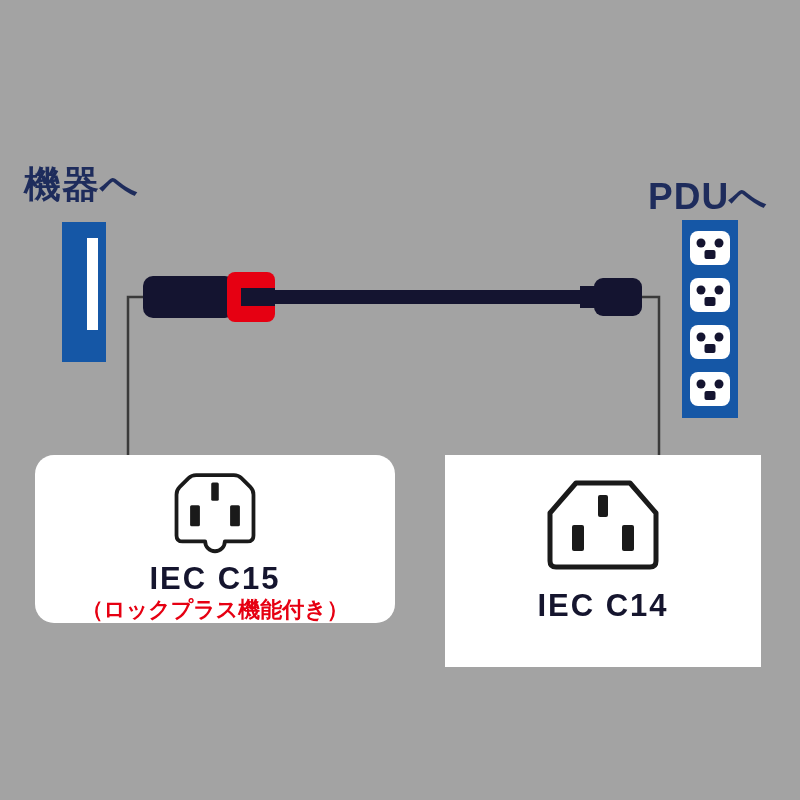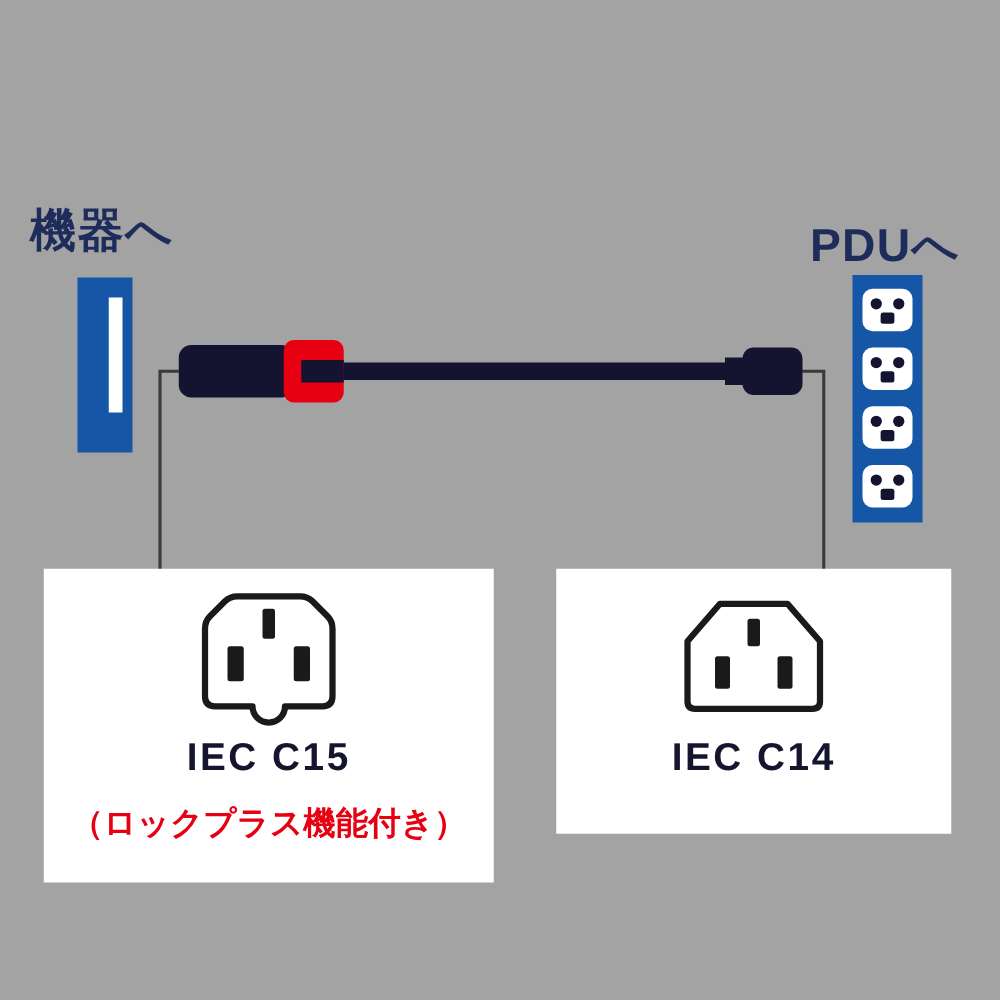--- a/index.html
+++ b/index.html
@@ -12,29 +12,29 @@
     position:absolute;font-weight:bold;font-size:37px;color:#1e2c5c;
     letter-spacing:1px;white-space:nowrap;
   }
   .label-left{left:24px;top:160px;}
   .label-right{left:648px;top:172px;}
   .card{
     position:absolute;top:455px;background:#ffffff;
     display:flex;flex-direction:column;align-items:center;
     box-sizing:border-box;padding-top:14px;
   }
-  .card-left{left:35px;width:360px;height:251px;}
+  .card-left{left:35px;width:360px;height:168px;border-radius:19px;}
   .card-right{left:445px;width:316px;height:212px;}
   .card-title{
     font-weight:bold;font-size:31px;color:#15152e;letter-spacing:2px;
     margin-top:8px;line-height:1.1;
   }
   .card-note{
-    font-weight:bold;font-size:26px;color:#e60012;margin-top:22px;
-    white-space:nowrap;line-height:1.2;font-family:Liberation Mono, monospace;
+    font-weight:bold;font-size:22px;color:#e60012;margin-top:1px;
+    white-space:nowrap;line-height:1.2;
   }
 </style>
 </head>
 <body>
 
 <div class="stage">
 
   <svg class="art" width="800" height="800" viewBox="0 0 800 800">
 
     <g>

